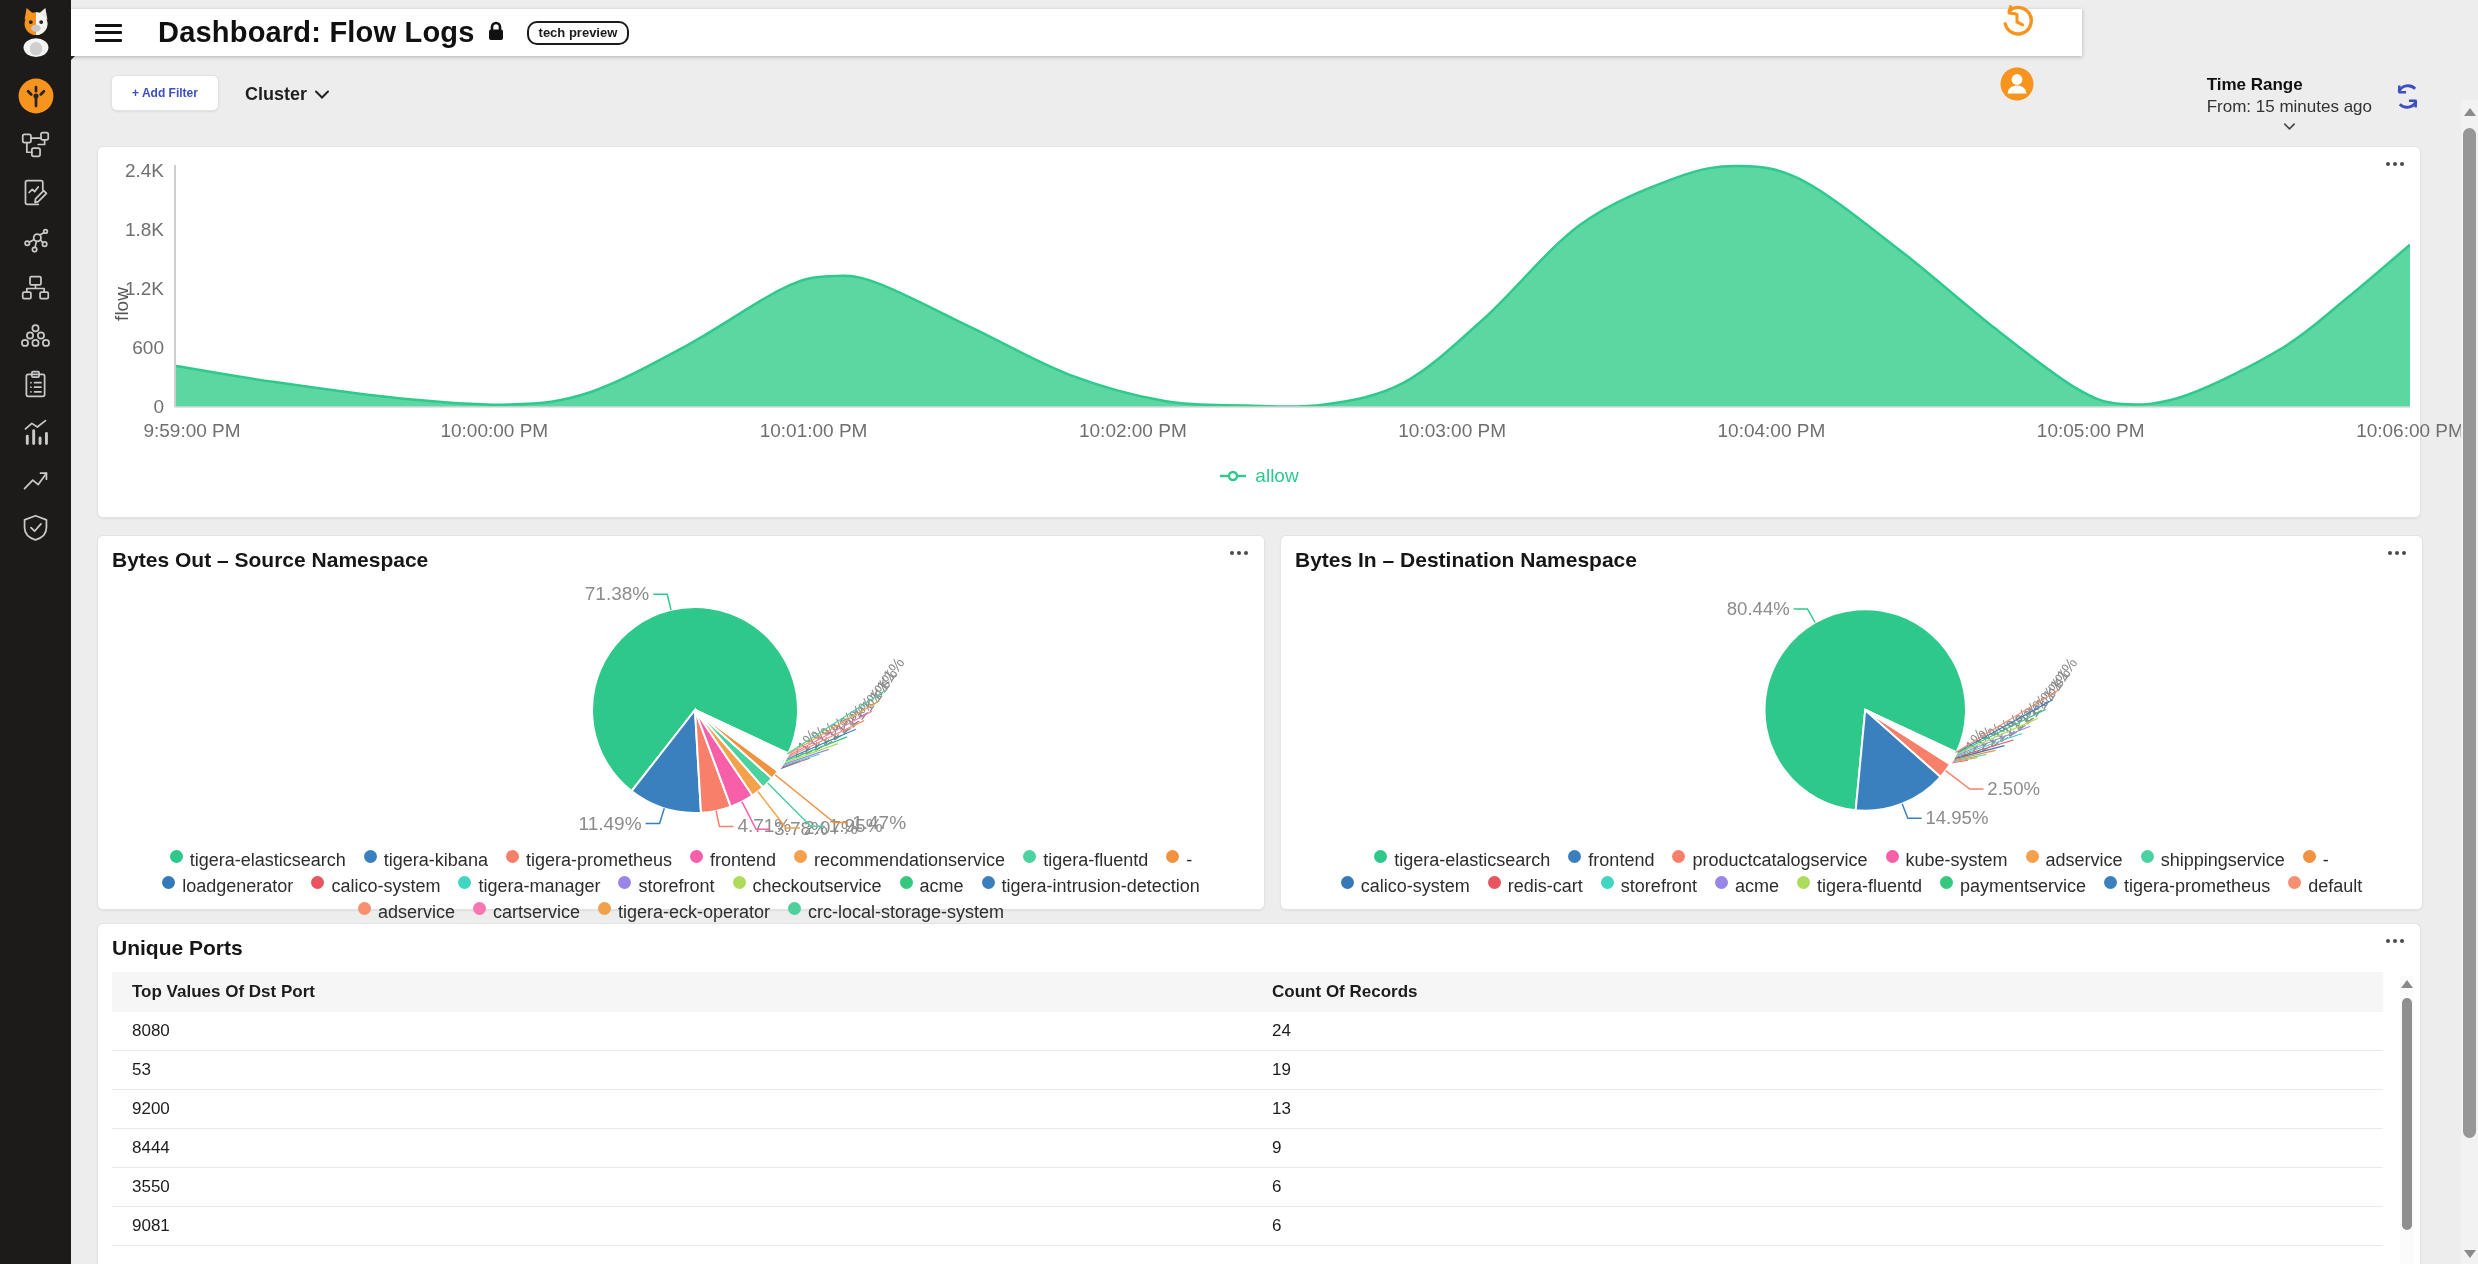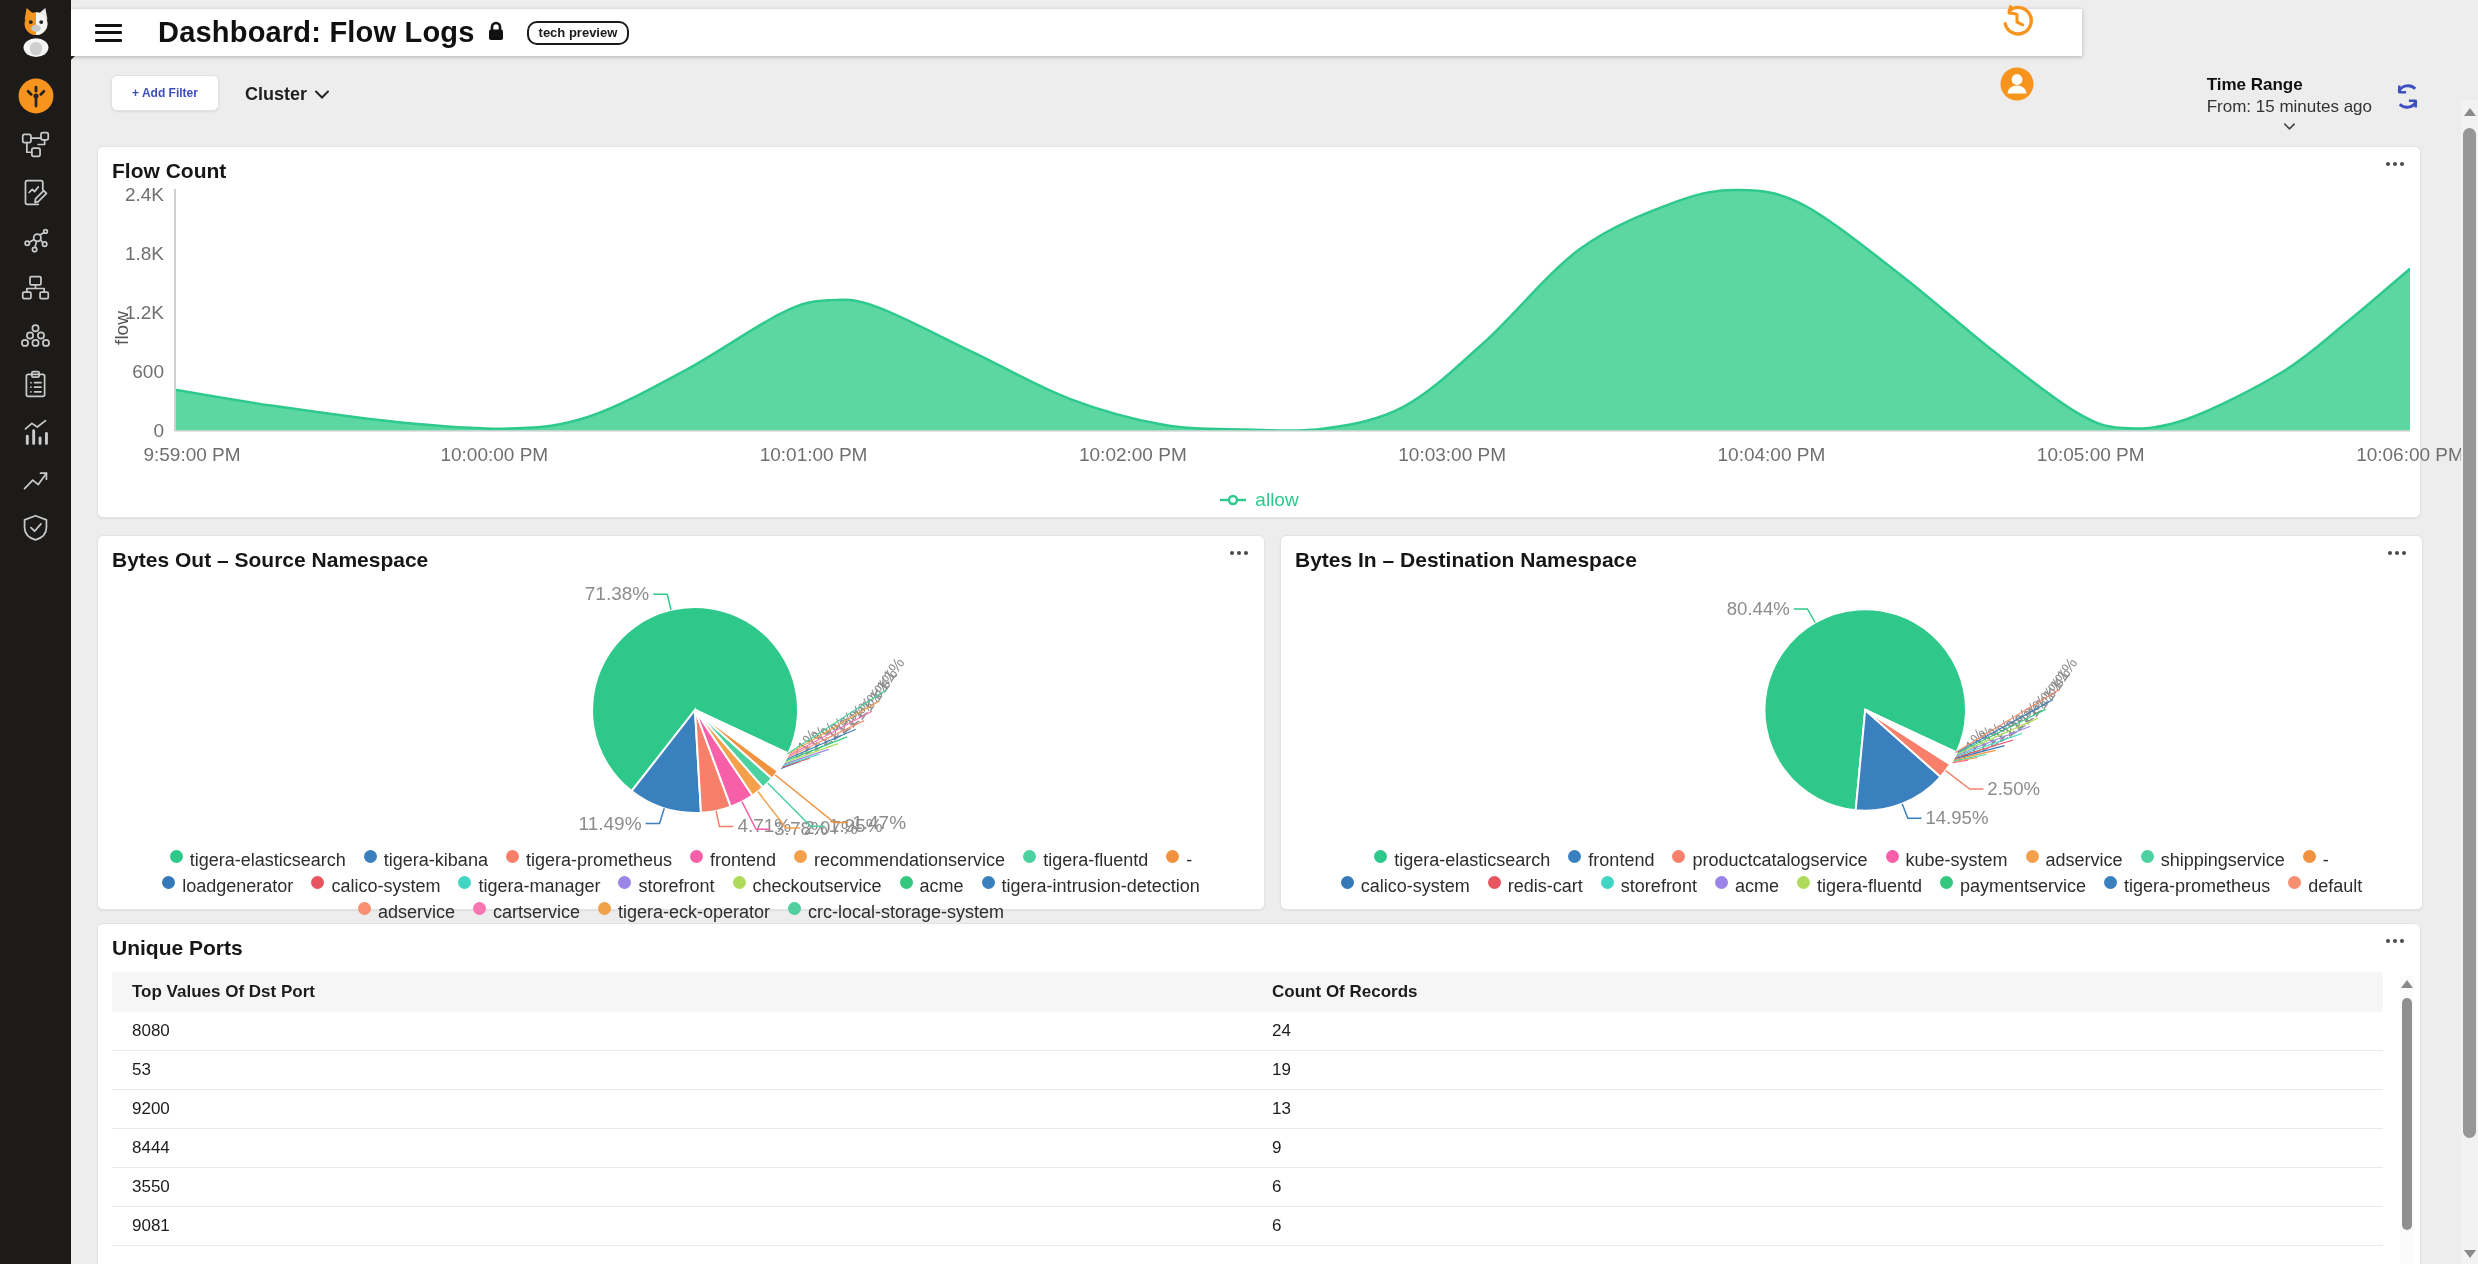--- a/index.html
+++ b/index.html
@@ -239,21 +239,20 @@
         <svg width="27" height="27" viewBox="0 0 28 28" fill="none">
           <path d="M22 6 A 10.5 10.5 0 0 0 5 9" stroke="#3D4FC0" stroke-width="3"></path>
           <path d="M5.5 2.5 V9.5 H12.5" fill="none" stroke="#3D4FC0" stroke-width="2.6" stroke-linejoin="round"></path>
           <path d="M6 22 A 10.5 10.5 0 0 0 23 19" stroke="#3D4FC0" stroke-width="3"></path>
           <path d="M22.5 25.5 V18.5 H15.5" fill="none" stroke="#3D4FC0" stroke-width="2.6" stroke-linejoin="round"></path>
         </svg>
       </div>
     </div>
 
     <section class="card flow-card">
-      <div class="card-title">Flow Count</div>
       <div class="dots">
           <i></i>
           <i></i>
           <i></i>
         </div>
       <svg id="flow-svg" width="2298" height="300" viewBox="0 0 2298 300" style="overflow:visible">
           <clipPath id="plotclip">
             <rect x="0" y="0" width="2298" height="248"></rect>
           </clipPath>
           <path d="M 63 206.7 C 78.96428571428571 209.32222222222222, 121.53571428571428 217.025, 158.78571428571428 222.43333333333334 C 196.03571428571428 227.84166666666667, 246.58928571428572 235.29861111111111, 286.5 239.15 C 326.4107142857143 243.0013888888889, 366.32142857142856 246.52499999999998, 398.25 245.54166666666666 C 430.17857142857144 244.55833333333334, 448.8035714285714 243.0013888888889, 478.07142857142856 233.25 C 507.3392857142857 223.4986111111111, 541.9285714285714 204.24166666666667, 573.8571428571429 187.03333333333333 C 605.7857142857143 169.825, 645.6964285714286 141.63611111111112, 669.6428571428571 130 C 693.5892857142857 118.3638888888889, 701.5714285714284 118.2, 717.5357142857142 117.21666666666667 C 733.5 116.23333333333333, 741.4821428571429 115.41388888888889, 765.4285714285714 124.10000000000001 C 789.375 132.78611111111113, 829.2857142857142 154.09166666666667, 861.2142857142857 169.33333333333334 C 893.1428571428571 184.57500000000002, 925.0714285714284 203.42222222222225, 956.9999999999999 215.55 C 988.9285714285713 227.67777777777778, 1023.5178571428571 236.9375, 1052.7857142857142 242.1 C 1082.0535714285713 247.2625, 1106 245.95138888888889, 1132.607142857143 246.525 C 1159.2142857142858 247.09861111111113, 1185.8214285714284 249.39305555555555, 1212.4285714285713 245.54166666666666 C 1239.0357142857142 241.69027777777777, 1265.642857142857 237.75694444444443, 1292.25 223.41666666666666 C 1318.857142857143 209.07638888888889, 1342.8035714285713 185.72222222222223, 1372.0714285714284 159.5 C 1401.3392857142856 133.27777777777777, 1435.9285714285716 89.51944444444445, 1467.857142857143 66.08333333333334 C 1499.7857142857142 42.64722222222224, 1537.0357142857142 28.71666666666669, 1563.642857142857 18.883333333333354 C 1590.25 9.05000000000002, 1606.2142857142858 6.591666666666678, 1627.5 7.083333333333343 C 1648.7857142857142 7.575000000000007, 1664.7499999999998 7.902777777777786, 1691.3571428571427 21.833333333333343 C 1717.9642857142856 35.7638888888889, 1755.2142857142858 66.08333333333336, 1787.142857142857 90.66666666666669 C 1819.0714285714284 115.25000000000001, 1853.6607142857142 146.3888888888889, 1882.9285714285713 169.33333333333334 C 1912.1964285714284 192.27777777777777, 1941.4642857142858 215.7138888888889, 1962.75 228.33333333333334 C 1984.0357142857142 240.95277777777778, 1992.0178571428569 243.7388888888889, 2010.6428571428569 245.05 C 2029.2678571428569 246.36111111111111, 2047.892857142857 245.54166666666666, 2074.5 236.2 C 2101.107142857143 226.85833333333332, 2143.6785714285716 205.0611111111111, 2170.285714285714 189 C 2196.892857142857 172.9388888888889, 2212.8571428571427 157.04166666666669, 2234.142857142857 139.83333333333334 C 2255.428571428571 122.62500000000001, 2287.3571428571427 94.76388888888889, 2298 85.75 L 2298 248 L 63 248 Z" fill="#5CD7A2" clip-path="url(#plotclip)"></path>

